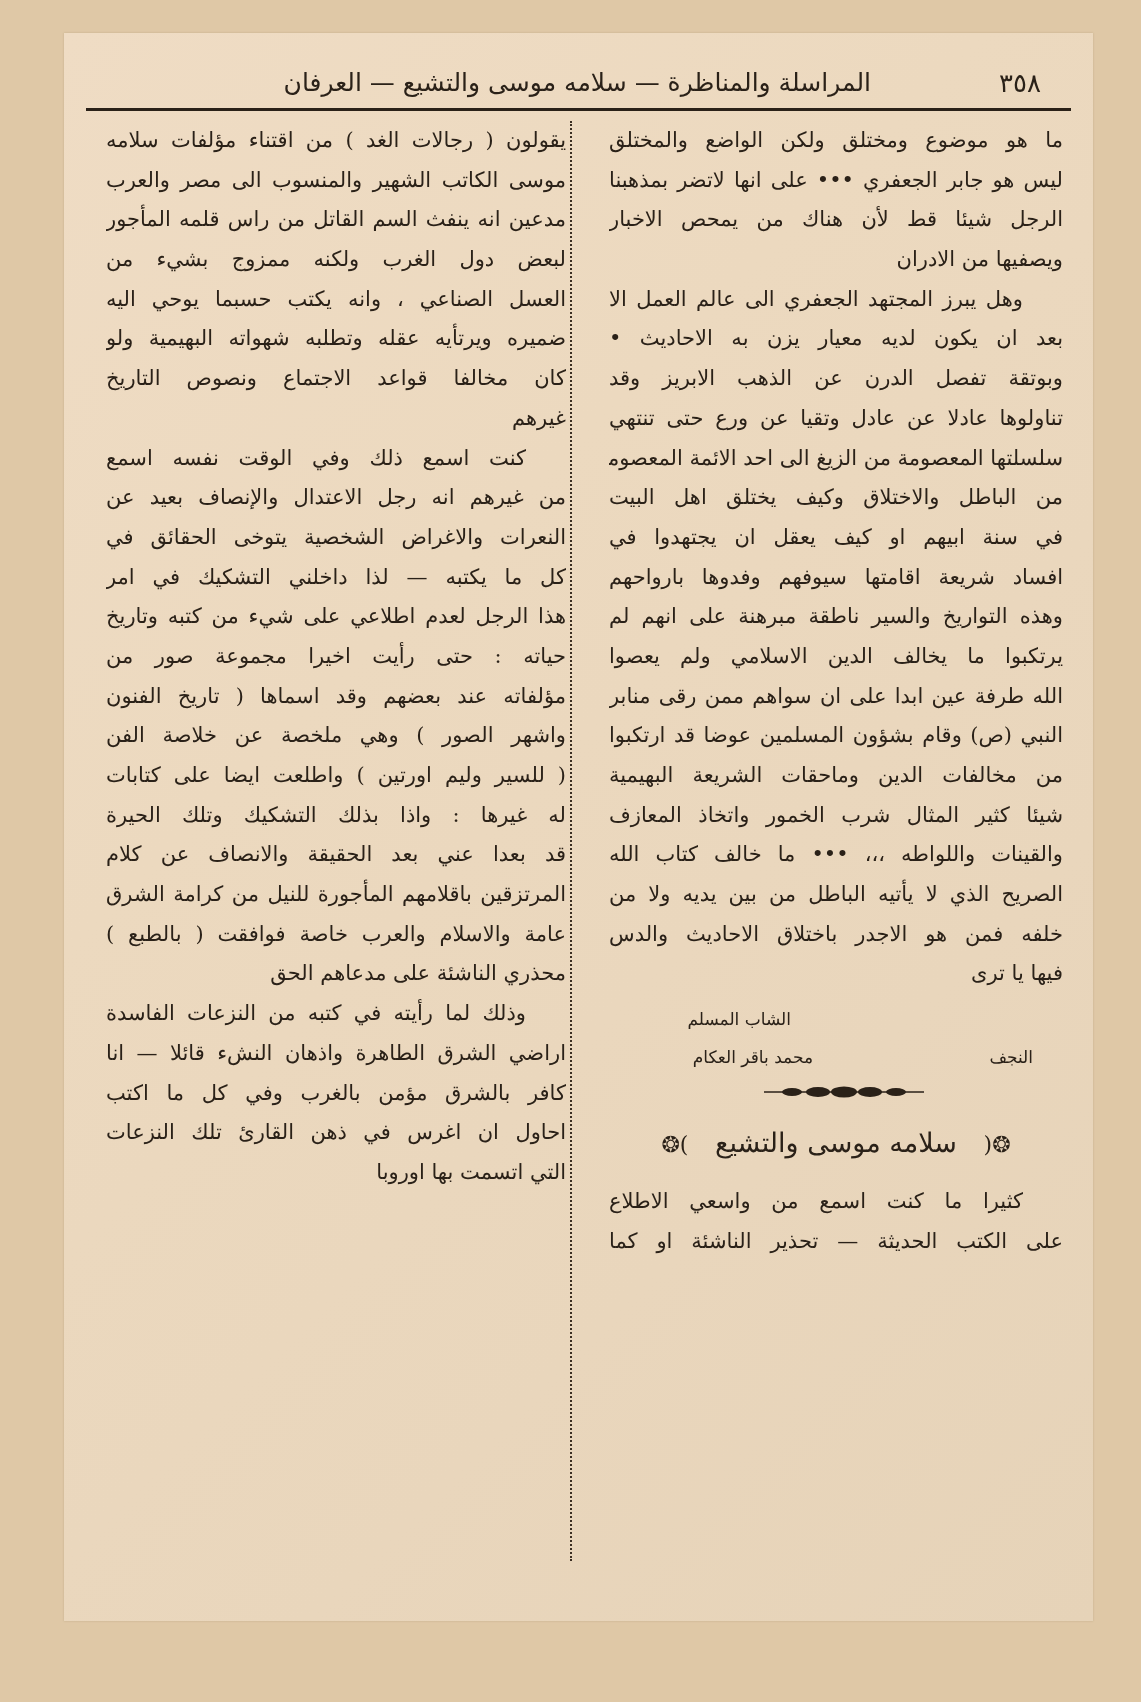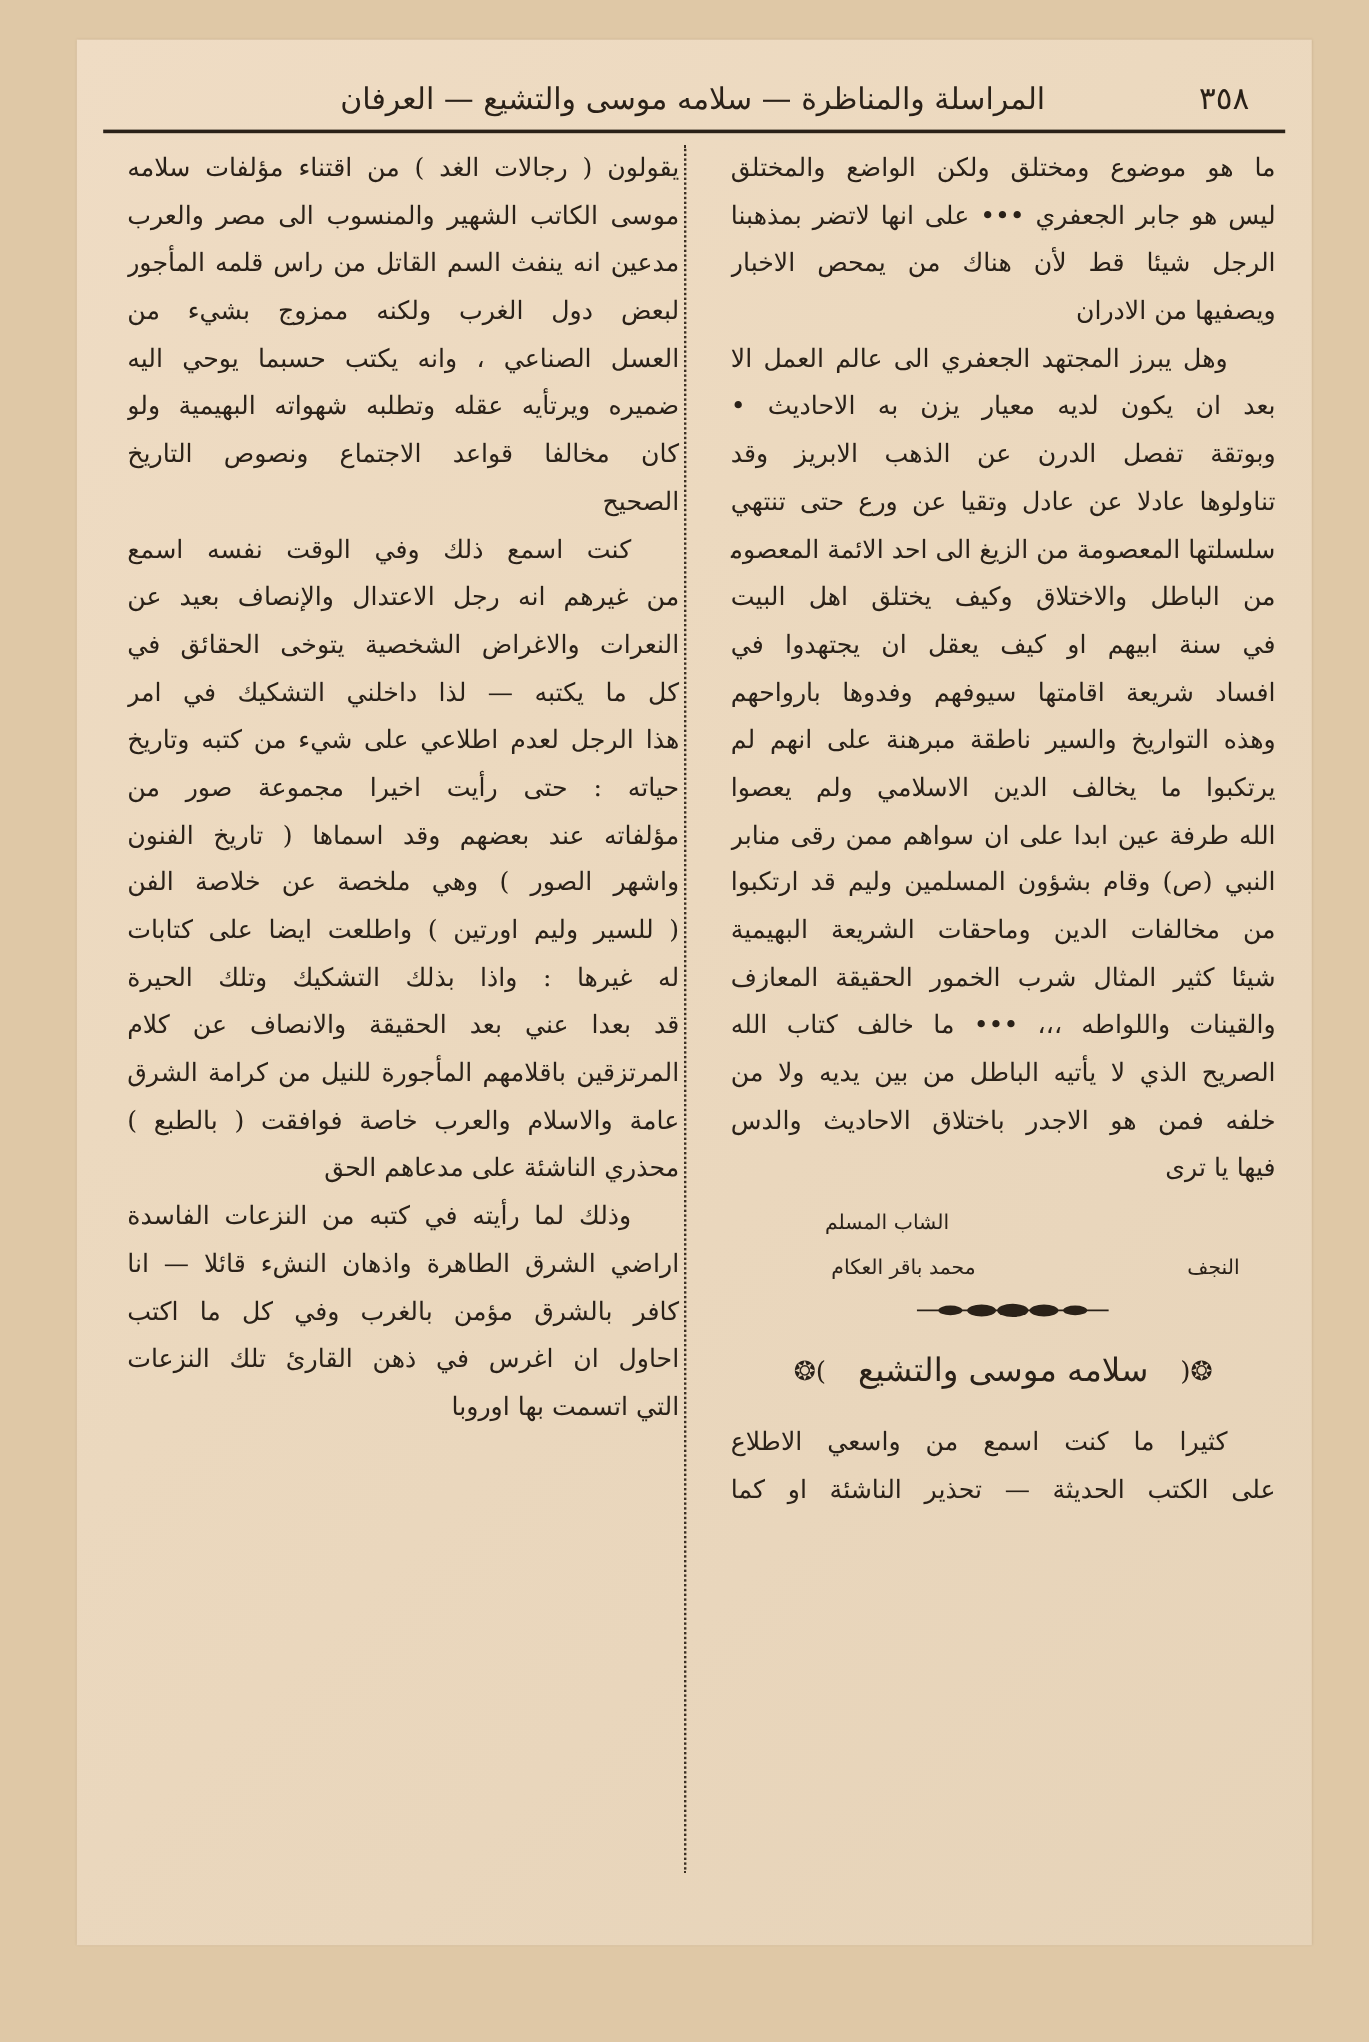--- a/index.html
+++ b/index.html
@@ -159,23 +159,23 @@
     <span class="line">بعد ان يكون لديه معيار يزن به الاحاديث •</span>
     <span class="line">وبوتقة تفصل الدرن عن الذهب الابريز وقد</span>
     <span class="line">تناولوها عادلا عن عادل وتقيا عن ورع حتى تنتهي</span>
     <span class="line">سلسلتها المعصومة من الزيغ الى احد الائمة المعصومين</span>
     <span class="line">من الباطل والاختلاق وكيف يختلق اهل البيت</span>
     <span class="line">في سنة ابيهم او كيف يعقل ان يجتهدوا في</span>
     <span class="line">افساد شريعة اقامتها سيوفهم وفدوها بارواحهم</span>
     <span class="line">وهذه التواريخ والسير ناطقة مبرهنة على انهم لم</span>
     <span class="line">يرتكبوا ما يخالف الدين الاسلامي ولم يعصوا</span>
     <span class="line">الله طرفة عين ابدا على ان سواهم ممن رقى منابر</span>
-    <span class="line">النبي (ص) وقام بشؤون المسلمين وليم قد ارتكبوا</span>
+    <span class="line">النبي (ص) وقام بشؤون المسلمين عوضا قد ارتكبوا</span>
     <span class="line">من مخالفات الدين وماحقات الشريعة البهيمية</span>
-    <span class="line">شيئا كثير المثال شرب الخمور الحقيقة المعازف</span>
+    <span class="line">شيئا كثير المثال شرب الخمور واتخاذ المعازف</span>
     <span class="line">والقينات واللواطه ،،، ••• ما خالف كتاب الله</span>
     <span class="line">الصريح الذي لا يأتيه الباطل من بين يديه ولا من</span>
     <span class="line">خلفه فمن هو الاجدر باختلاق الاحاديث والدس</span>
     <span class="line last">فيها يا ترى</span>
 
     <div class="signature">
       <span class="sig-title">الشاب المسلم</span>
       <span class="sig-place">النجف</span>
       <span class="sig-name">محمد باقر العكام</span>
     </div>
@@ -204,21 +204,21 @@
   <div class="divider"></div>
 
   <div class="column col-left">
     <span class="line">يقولون ( رجالات الغد ) من اقتناء مؤلفات سلامه</span>
     <span class="line">موسى الكاتب الشهير والمنسوب الى مصر والعرب</span>
     <span class="line">مدعين انه ينفث السم القاتل من راس قلمه المأجور</span>
     <span class="line">لبعض دول الغرب ولكنه ممزوج بشيء من</span>
     <span class="line">العسل الصناعي ، وانه يكتب حسبما يوحي اليه</span>
     <span class="line">ضميره ويرتأيه عقله وتطلبه شهواته البهيمية ولو</span>
     <span class="line">كان مخالفا قواعد الاجتماع ونصوص التاريخ</span>
-    <span class="line last">الصحيح</span>
+    <span class="line last">غيرهم</span>
     <span class="line indent">كنت اسمع ذلك وفي الوقت نفسه اسمع</span>
     <span class="line">من غيرهم انه رجل الاعتدال والإنصاف بعيد عن</span>
     <span class="line">النعرات والاغراض الشخصية يتوخى الحقائق في</span>
     <span class="line">كل ما يكتبه — لذا داخلني التشكيك في امر</span>
     <span class="line">هذا الرجل لعدم اطلاعي على شيء من كتبه وتاريخ</span>
     <span class="line">حياته : حتى رأيت اخيرا مجموعة صور من</span>
     <span class="line">مؤلفاته عند بعضهم وقد اسماها ( تاريخ الفنون</span>
     <span class="line">واشهر الصور ) وهي ملخصة عن خلاصة الفن</span>
     <span class="line">( للسير وليم اورتين ) واطلعت ايضا على كتابات</span>
     <span class="line">له غيرها : واذا بذلك التشكيك وتلك الحيرة</span>

